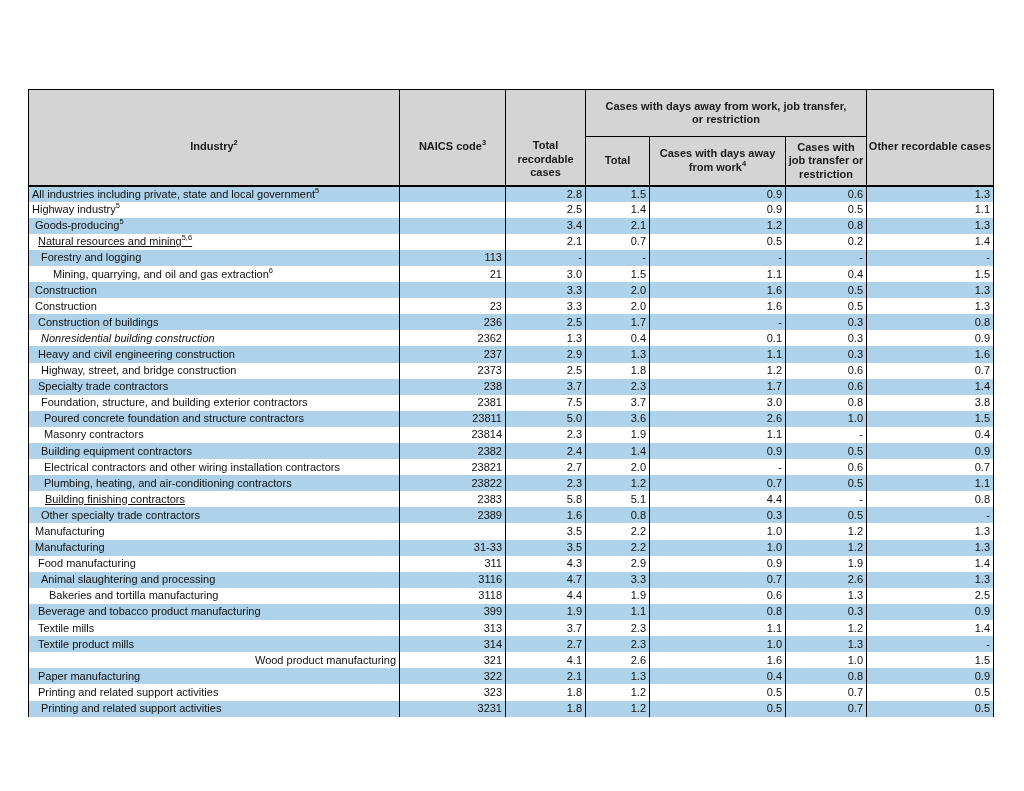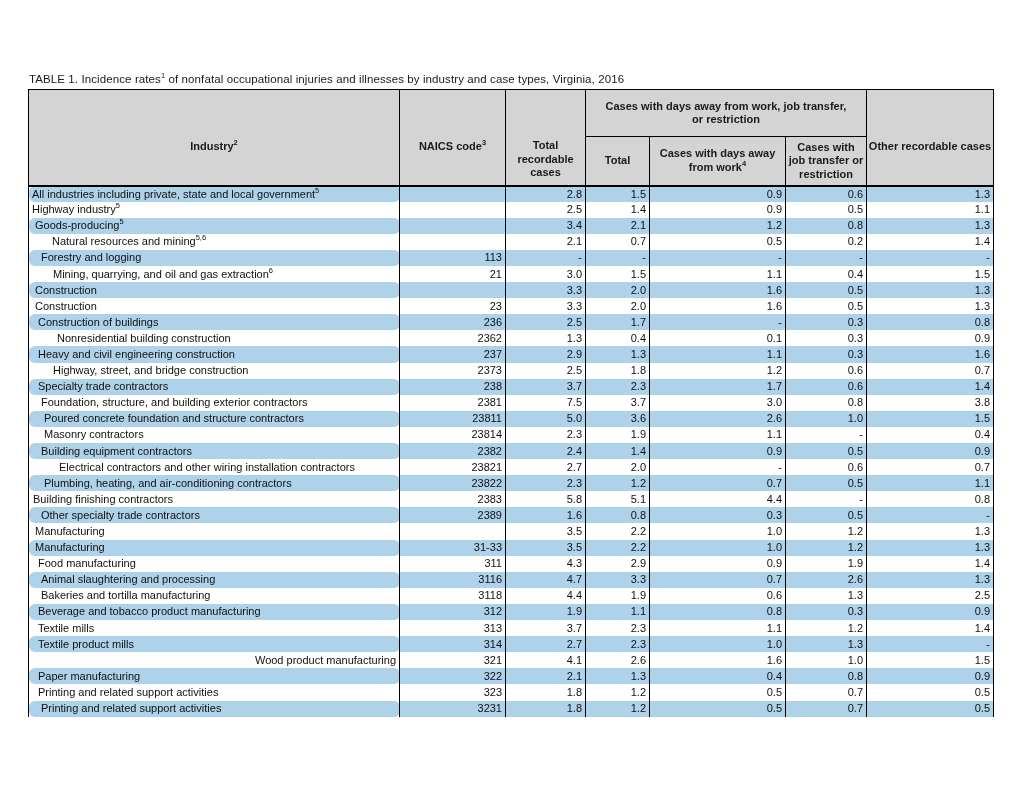--- a/index.html
+++ b/index.html
@@ -72,29 +72,28 @@
     font-size: 11px;
     height: 16.1px;
     line-height: 13px;
     padding: 0 3px;
     white-space: nowrap;
     overflow: hidden;
     vertical-align: middle;
     color: #101010;
   }
   tbody tr:nth-child(odd) { background: var(--stripe-blue, #aed2ea); }
-  tbody td.industry { text-align: left; border-radius: 6px; }
+  tbody td.industry { text-align: left; }
   tbody td.naics, tbody td.num { text-align: right; }
 </style>
 </head>
 <body style="--stripe-blue: #aed2ea; --header-gray: #d4d4d4; --border-black: #000000;">
 
 <div class="page">
 
-  <div class="doc-title"><span>TABLE 1. Incidence rates</span><sup>1</sup><span> of nonfatal occupational injuries and illnesses by industry and case types, Virginia, 2016</span></div>
 
   <table class="bls">
     <colgroup>
       <col style="width:371px">
       <col style="width:106px">
       <col style="width:80px">
       <col style="width:64px">
       <col style="width:136px">
       <col style="width:81px">
       <col style="width:127px">
@@ -135,21 +134,21 @@
         <tr>
           <td class="industry" style="padding-left: 6px;"><span>Goods-producing</span><sup>5</sup></td>
           <td class="naics"></td>
           <td class="num">3.4</td>
           <td class="num">2.1</td>
           <td class="num">1.2</td>
           <td class="num">0.8</td>
           <td class="num">1.3</td>
         </tr>
         <tr>
-          <td class="industry" style="padding-left: 23px;"><span>Natural resources and mining</span><sup>5,6</sup></td>
+          <td class="industry" style="padding-left: 9px; text-decoration: underline;"><span>Natural resources and mining</span><sup>5,6</sup></td>
           <td class="naics"></td>
           <td class="num">2.1</td>
           <td class="num">0.7</td>
           <td class="num">0.5</td>
           <td class="num">0.2</td>
           <td class="num">1.4</td>
         </tr>
         <tr>
           <td class="industry" style="padding-left: 12px;"><span>Forestry and logging</span></td>
           <td class="naics">113</td>
@@ -189,39 +188,39 @@
         <tr>
           <td class="industry" style="padding-left: 9px;"><span>Construction of buildings</span></td>
           <td class="naics">236</td>
           <td class="num">2.5</td>
           <td class="num">1.7</td>
           <td class="num">-</td>
           <td class="num">0.3</td>
           <td class="num">0.8</td>
         </tr>
         <tr>
-          <td class="industry" style="padding-left: 28px;"><span>Nonresidential building construction</span></td>
+          <td class="industry" style="padding-left: 12px; font-style: italic;"><span>Nonresidential building construction</span></td>
           <td class="naics">2362</td>
           <td class="num">1.3</td>
           <td class="num">0.4</td>
           <td class="num">0.1</td>
           <td class="num">0.3</td>
           <td class="num">0.9</td>
         </tr>
         <tr>
           <td class="industry" style="padding-left: 9px;"><span>Heavy and civil engineering construction</span></td>
           <td class="naics">237</td>
           <td class="num">2.9</td>
           <td class="num">1.3</td>
           <td class="num">1.1</td>
           <td class="num">0.3</td>
           <td class="num">1.6</td>
         </tr>
         <tr>
-          <td class="industry" style="padding-left: 24px;"><span>Highway, street, and bridge construction</span></td>
+          <td class="industry" style="padding-left: 12px;"><span>Highway, street, and bridge construction</span></td>
           <td class="naics">2373</td>
           <td class="num">2.5</td>
           <td class="num">1.8</td>
           <td class="num">1.2</td>
           <td class="num">0.6</td>
           <td class="num">0.7</td>
         </tr>
         <tr>
           <td class="industry" style="padding-left: 9px;"><span>Specialty trade contractors</span></td>
           <td class="naics">238</td>
@@ -261,39 +260,39 @@
         <tr>
           <td class="industry" style="padding-left: 12px;"><span>Building equipment contractors</span></td>
           <td class="naics">2382</td>
           <td class="num">2.4</td>
           <td class="num">1.4</td>
           <td class="num">0.9</td>
           <td class="num">0.5</td>
           <td class="num">0.9</td>
         </tr>
         <tr>
-          <td class="industry" style="padding-left: 30px;"><span>Electrical contractors and other wiring installation contractors</span></td>
+          <td class="industry" style="padding-left: 15px;"><span>Electrical contractors and other wiring installation contractors</span></td>
           <td class="naics">23821</td>
           <td class="num">2.7</td>
           <td class="num">2.0</td>
           <td class="num">-</td>
           <td class="num">0.6</td>
           <td class="num">0.7</td>
         </tr>
         <tr>
           <td class="industry" style="padding-left: 15px;"><span>Plumbing, heating, and air-conditioning contractors</span></td>
           <td class="naics">23822</td>
           <td class="num">2.3</td>
           <td class="num">1.2</td>
           <td class="num">0.7</td>
           <td class="num">0.5</td>
           <td class="num">1.1</td>
         </tr>
         <tr>
-          <td class="industry" style="padding-left: 4px;"><span>Building finishing contractors</span></td>
+          <td class="industry" style="padding-left: 16px; text-decoration: underline;"><span>Building finishing contractors</span></td>
           <td class="naics">2383</td>
           <td class="num">5.8</td>
           <td class="num">5.1</td>
           <td class="num">4.4</td>
           <td class="num">-</td>
           <td class="num">0.8</td>
         </tr>
         <tr>
           <td class="industry" style="padding-left: 12px;"><span>Other specialty trade contractors</span></td>
           <td class="naics">2389</td>
@@ -333,31 +332,31 @@
         <tr>
           <td class="industry" style="padding-left: 12px;"><span>Animal slaughtering and processing</span></td>
           <td class="naics">3116</td>
           <td class="num">4.7</td>
           <td class="num">3.3</td>
           <td class="num">0.7</td>
           <td class="num">2.6</td>
           <td class="num">1.3</td>
         </tr>
         <tr>
-          <td class="industry" style="padding-left: 12px; margin-left: 11px;"><span>Bakeries and tortilla manufacturing</span></td>
+          <td class="industry" style="padding-left: 20px; margin-left: 11px;"><span>Bakeries and tortilla manufacturing</span></td>
           <td class="naics">3118</td>
           <td class="num">4.4</td>
           <td class="num">1.9</td>
           <td class="num">0.6</td>
           <td class="num">1.3</td>
           <td class="num">2.5</td>
         </tr>
         <tr>
           <td class="industry" style="padding-left: 9px;"><span>Beverage and tobacco product manufacturing</span></td>
-          <td class="naics">312</td>
+          <td class="naics">399</td>
           <td class="num">1.9</td>
           <td class="num">1.1</td>
           <td class="num">0.8</td>
           <td class="num">0.3</td>
           <td class="num">0.9</td>
         </tr>
         <tr>
           <td class="industry" style="padding-left: 9px;"><span>Textile mills</span></td>
           <td class="naics">313</td>
           <td class="num">3.7</td>

